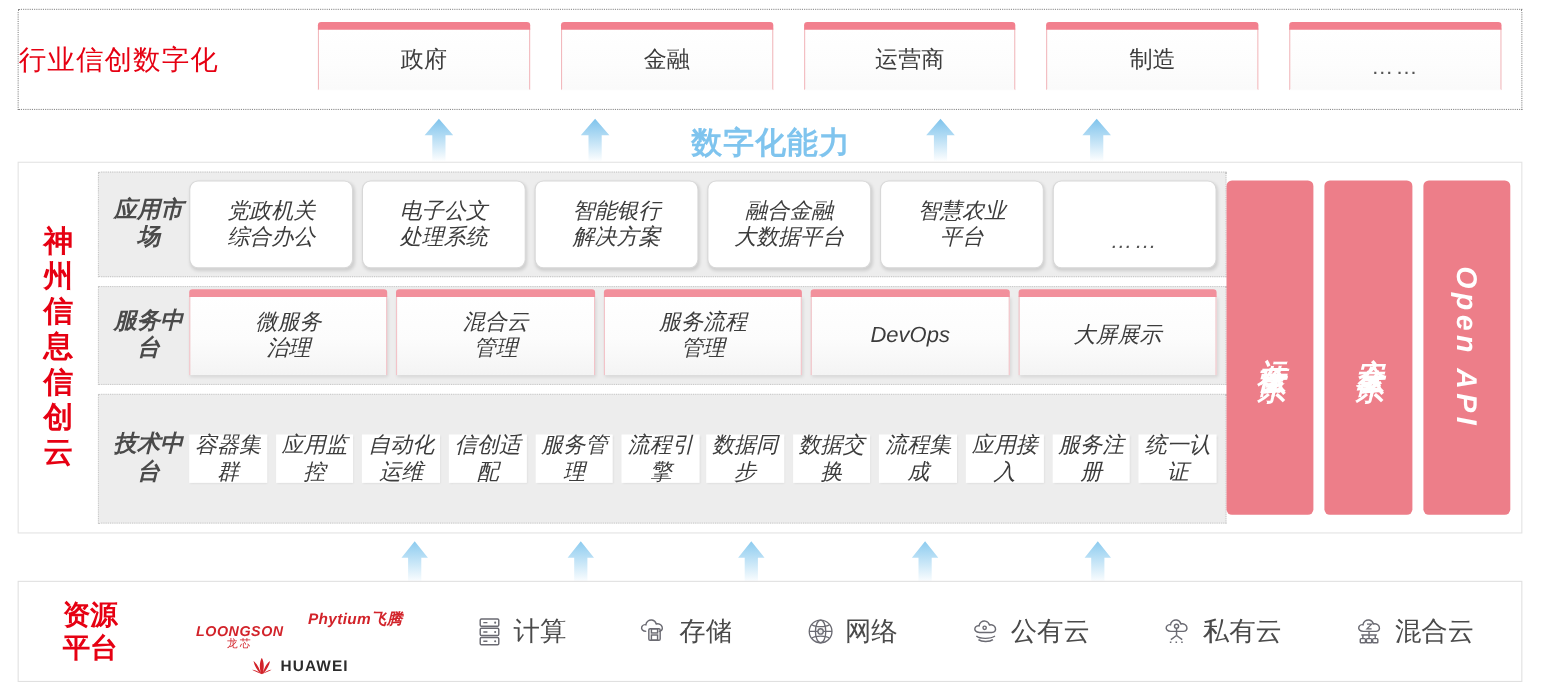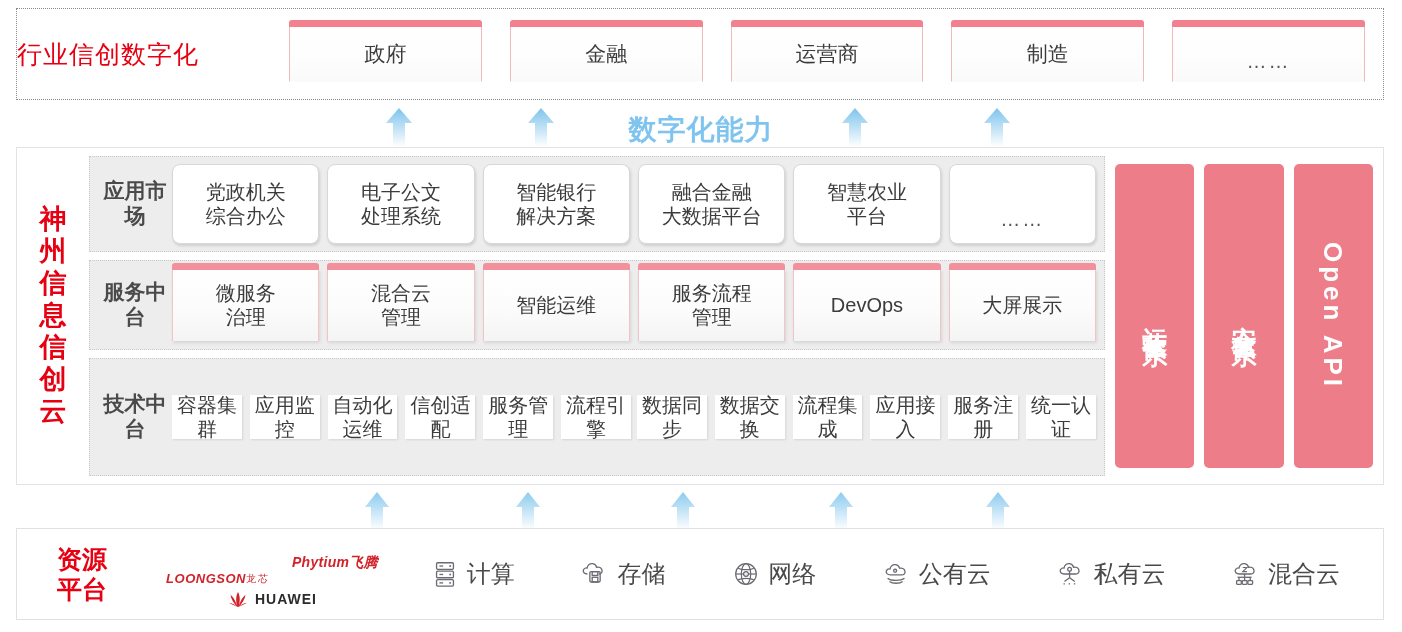--- a/index.html
+++ b/index.html
@@ -64,21 +64,21 @@
     box-sizing:border-box;
     display:flex;
   }
   .cloud-title{
     flex:0 0 72px;
     display:flex;flex-direction:column;align-items:center;justify-content:center;
     color:#E60012;font-weight:bold;font-size:27px;line-height:1.18;
     padding:6px 0;
   }
   .cloud-body{
-    flex:1;display:flex;padding:8px 10px 8px 0;gap:10px;box-sizing:border-box;
+    flex:1;display:flex;padding:8px 10px 8px 0;box-sizing:border-box;font-style:italic;
   }
   .layers{
     flex:1;display:flex;flex-direction:column;gap:8px;min-width:0;
   }
   .layer{
     background:#ededed;border:1px dotted #c9c9c9;
     box-sizing:border-box;
     display:flex;align-items:center;
     padding:7px 8px;
   }
@@ -154,21 +154,21 @@
   .res-title{
     flex:0 0 130px;text-align:center;
     color:#E60012;font-weight:bold;font-size:25px;line-height:1.2;
   }
   .logos{
     flex:0 0 250px;display:flex;flex-direction:column;align-items:center;
     justify-content:center;gap:6px;
   }
   .logo-row{display:flex;align-items:center;justify-content:center;gap:22px;}
   .logo-loongson{
-    display:flex;flex-direction:row;align-items:center;line-height:1;margin-top:31px;
+    display:flex;flex-direction:column;align-items:center;line-height:1;margin-top:31px;
   }
   .logo-loongson .lg-en{
     font-size:13px;font-weight:bold;font-style:italic;color:#D2232A;letter-spacing:0.5px;
   }
   .logo-loongson .lg-cn{font-size:10px;color:#D2232A;letter-spacing:2px;margin-top:1px;}
   .logo-phytium{font-size:14px;font-weight:bold;color:#D2232A;font-style:italic;letter-spacing:0.3px;}
   .logo-huawei{display:flex;align-items:center;gap:6px;}
   .logo-huawei .hw-mark{width:22px;height:16px;}
   .logo-huawei .hw-text{font-size:14px;font-weight:bold;color:#2b2b2b;letter-spacing:1px;}
 
@@ -277,23 +277,20 @@
       <div class="layer svc">
         <div class="layer-label">服务中台</div>
         <div class="layer-cards">
           <div class="cell svc-cell">
               <span style="white-space:pre-line">微服务
 治理</span>
             </div>
           <div class="cell svc-cell">
               <span style="white-space:pre-line">混合云
 管理</span>
-            </div>
-          <div class="cell svc-cell">
-              <span style="white-space:pre-line">智能运维</span>
             </div>
           <div class="cell svc-cell">
               <span style="white-space:pre-line">服务流程
 管理</span>
             </div>
           <div class="cell svc-cell">
               <span style="white-space:pre-line">DevOps</span>
             </div>
           <div class="cell svc-cell">
               <span style="white-space:pre-line">大屏展示</span>

